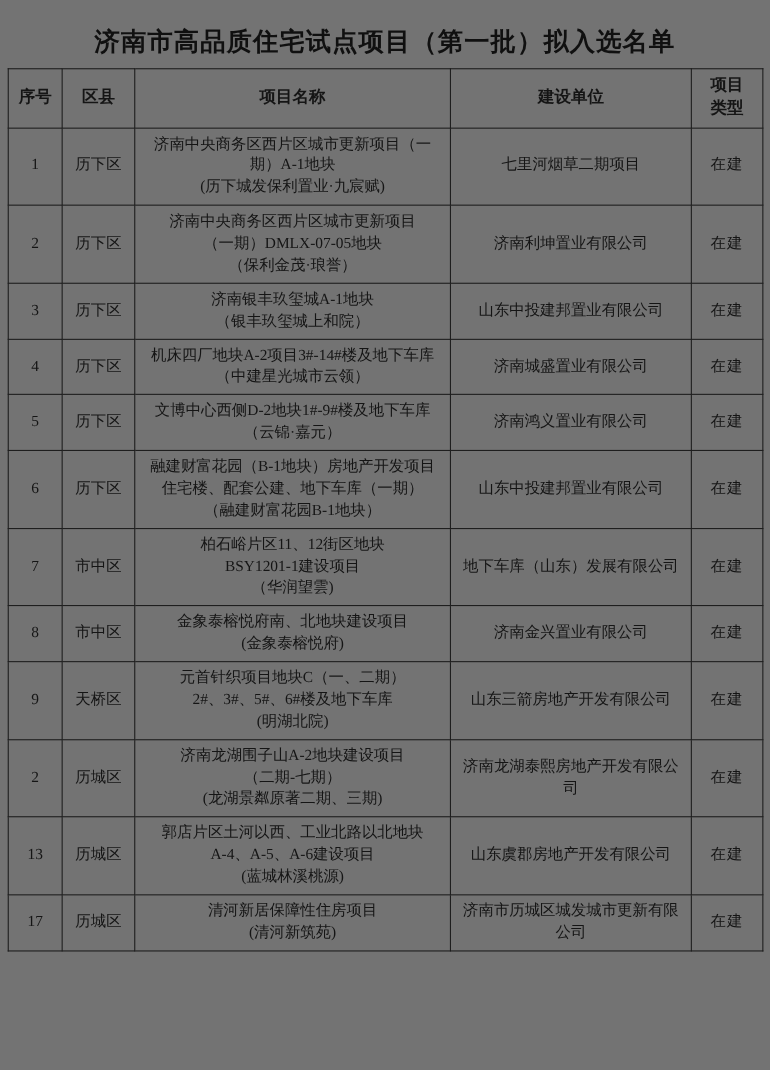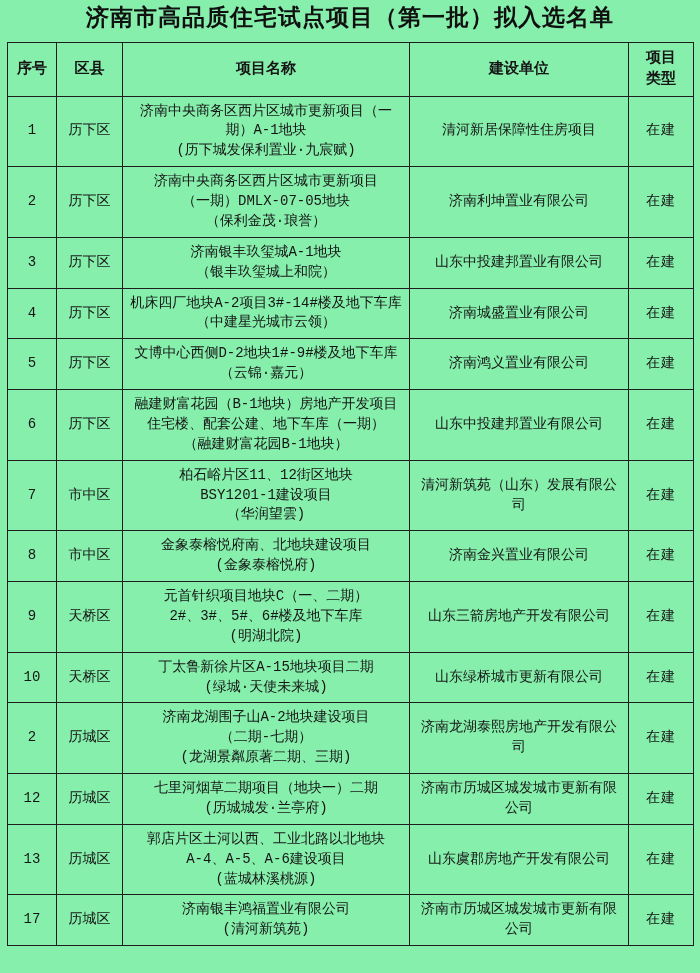--- a/index.html
+++ b/index.html
@@ -5,40 +5,39 @@
   html, body {
     margin: 0;
     padding: 0;
     background: #ffffff;
     font-family: "Liberation Serif", "DejaVu Serif", serif;
     color: #151515;
   }
   .page {
     width: 700px;
     height: 973px;
-    background: #86efac;
+    background: #737373;
     box-sizing: border-box;
-    padding-top: 0;
+    padding-top: 20px;
     overflow: hidden;
   }
   .doc-title {
     width: 100%;
     text-align: center;
     font-size: 23px;
     font-weight: bold;
     letter-spacing: 1px;
     margin: 2px 0 9px 0;
     color: #101010;
   }
   table.list {
     border-collapse: collapse;
     table-layout: fixed;
     width: 686px;
     margin-left: 7px;
-    font-family: Liberation Mono, monospace;
   }
   table.list col.c-no       { width: 49px; }
   table.list col.c-district { width: 66px; }
   table.list col.c-project  { width: 287px; }
   table.list col.c-dev      { width: 219px; }
   table.list col.c-type     { width: 65px; }
   table.list th, table.list td {
     border: 1.6px solid #1e1e1e;
     text-align: center;
     vertical-align: middle;
@@ -80,21 +79,21 @@
         <th>项目
 类型</th>
       </tr>
     </thead>
     <tbody>
       <tr>
         <td class="cell-no">1</td>
         <td class="cell-district">历下区</td>
         <td class="cell-project">济南中央商务区西片区城市更新项目（一期）A-1地块
 (历下城发保利置业·九宸赋)</td>
-        <td class="cell-dev">清河新居保障性住房项目</td>
+        <td class="cell-dev">七里河烟草二期项目</td>
         <td class="cell-type">在建</td>
       </tr>
       <tr>
         <td class="cell-no">2</td>
         <td class="cell-district">历下区</td>
         <td class="cell-project">济南中央商务区西片区城市更新项目
 （一期）DMLX-07-05地块
 （保利金茂·琅誉）</td>
         <td class="cell-dev">济南利坤置业有限公司</td>
         <td class="cell-type">在建</td>
@@ -131,77 +130,61 @@
 （融建财富花园B-1地块）</td>
         <td class="cell-dev">山东中投建邦置业有限公司</td>
         <td class="cell-type">在建</td>
       </tr>
       <tr>
         <td class="cell-no">7</td>
         <td class="cell-district">市中区</td>
         <td class="cell-project">柏石峪片区11、12街区地块
 BSY1201-1建设项目
 （华润望雲)</td>
-        <td class="cell-dev">清河新筑苑（山东）发展有限公司</td>
+        <td class="cell-dev">地下车库（山东）发展有限公司</td>
         <td class="cell-type">在建</td>
       </tr>
       <tr>
         <td class="cell-no">8</td>
         <td class="cell-district">市中区</td>
         <td class="cell-project">金象泰榕悦府南、北地块建设项目
 (金象泰榕悦府)</td>
         <td class="cell-dev">济南金兴置业有限公司</td>
         <td class="cell-type">在建</td>
       </tr>
       <tr>
         <td class="cell-no">9</td>
         <td class="cell-district">天桥区</td>
         <td class="cell-project">元首针织项目地块C（一、二期）
 2#、3#、5#、6#楼及地下车库
 (明湖北院)</td>
         <td class="cell-dev">山东三箭房地产开发有限公司</td>
         <td class="cell-type">在建</td>
       </tr>
       <tr>
-        <td class="cell-no">10</td>
-        <td class="cell-district">天桥区</td>
-        <td class="cell-project">丁太鲁新徐片区A-15地块项目二期
-(绿城·天使未来城)</td>
-        <td class="cell-dev">山东绿桥城市更新有限公司</td>
-        <td class="cell-type">在建</td>
-      </tr>
-      <tr>
         <td class="cell-no">2</td>
         <td class="cell-district">历城区</td>
         <td class="cell-project">济南龙湖围子山A-2地块建设项目
 （二期-七期）
 (龙湖景粼原著二期、三期)</td>
         <td class="cell-dev">济南龙湖泰熙房地产开发有限公司</td>
-        <td class="cell-type">在建</td>
-      </tr>
-      <tr>
-        <td class="cell-no">12</td>
-        <td class="cell-district">历城区</td>
-        <td class="cell-project">七里河烟草二期项目（地块一）二期
-(历城城发·兰亭府)</td>
-        <td class="cell-dev">济南市历城区城发城市更新有限公司</td>
         <td class="cell-type">在建</td>
       </tr>
       <tr>
         <td class="cell-no">13</td>
         <td class="cell-district">历城区</td>
         <td class="cell-project">郭店片区土河以西、工业北路以北地块
 A-4、A-5、A-6建设项目
 (蓝城林溪桃源)</td>
         <td class="cell-dev">山东虞郡房地产开发有限公司</td>
         <td class="cell-type">在建</td>
       </tr>
       <tr>
         <td class="cell-no">17</td>
         <td class="cell-district">历城区</td>
-        <td class="cell-project">济南银丰鸿福置业有限公司
+        <td class="cell-project">清河新居保障性住房项目
 (清河新筑苑)</td>
         <td class="cell-dev">济南市历城区城发城市更新有限公司</td>
         <td class="cell-type">在建</td>
       </tr>
     </tbody>
   </table>
 </div>
 
 </body></html>

